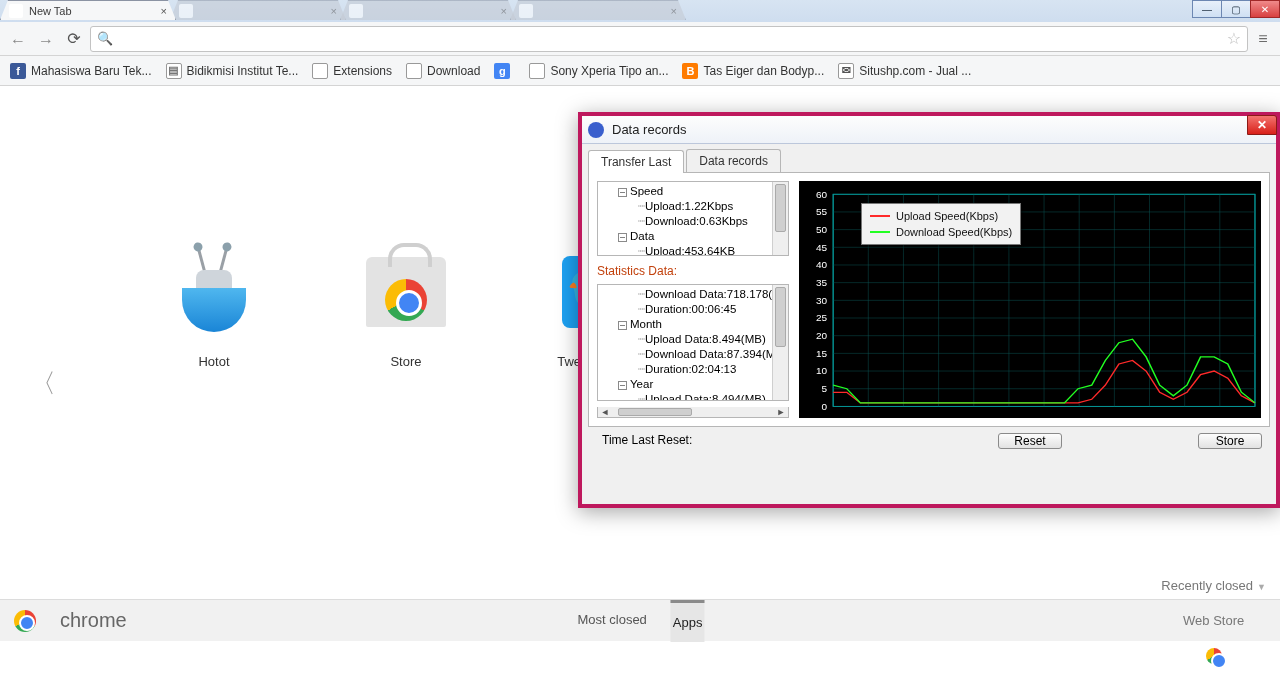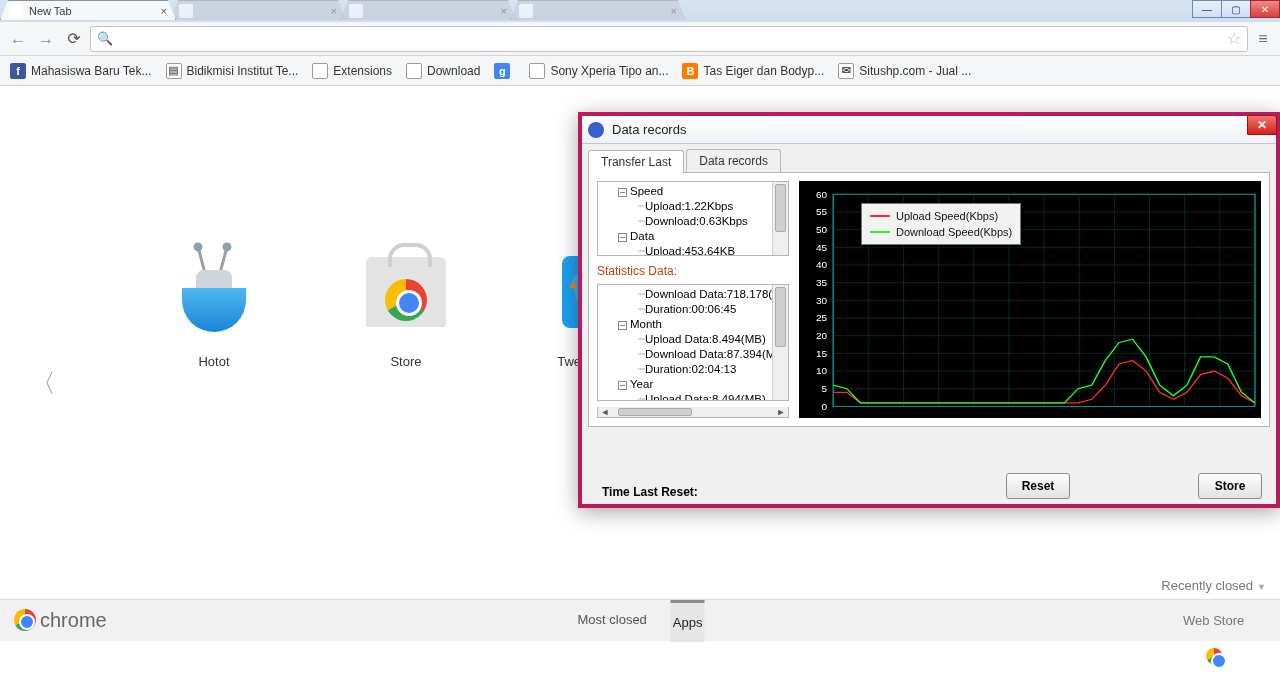--- a/index.html
+++ b/index.html
@@ -65,21 +65,21 @@
   .hotot-icon .bowl{position:absolute;bottom:0;left:8px;width:64px;height:44px;background:linear-gradient(#4fb7ef,#1a85d6);border-radius:0 0 40px 40px;}
   .hotot-icon .head{position:absolute;top:18px;left:22px;width:36px;height:28px;background:#cfd5db;border-radius:8px;}
   .hotot-icon .ant{position:absolute;top:-4px;width:3px;height:24px;background:#9aa0a6;}
   .hotot-icon .ant.a1{left:26px;transform:rotate(-15deg);} .hotot-icon .ant.a2{left:48px;transform:rotate(15deg);}
   .hotot-icon .ant::after{content:"";position:absolute;top:-6px;left:-3px;width:9px;height:9px;border-radius:50%;background:#8ba0ab;}
   .tweetdeck-icon{width:72px;height:72px;background:#1da1f2;border-radius:8px;display:flex;align-items:center;justify-content:center;color:#02395a;font-size:52px;}
 
   
   .ntp-footer { position:absolute; left:0; right:0; bottom:0; height:42px; border-top:1px solid #dcdcdc;
     background:#f1f1f1; display:flex; align-items:center; padding:0 14px; font-size:13px; color:#555;}
-  .chrome-logo{display:flex;align-items:flex-start;gap:4px;font-size:20px;color:#666;}
+  .chrome-logo{display:flex;align-items:flex-end;gap:24px;font-size:20px;color:#666;}
   .chrome-mini{width:22px;height:22px;border-radius:50%;background:conic-gradient(#ea4335 0 120deg,#34a853 120deg 240deg,#fbbc05 240deg 360deg);position:relative;}
   .chrome-mini::after{content:"";position:absolute;top:5px;left:5px;width:12px;height:12px;border-radius:50%;background:#4285f4;border:2px solid #fff;}
   .footer-center{position:absolute;left:50%;transform:translateX(-50%);display:flex;gap:22px;}
   .footer-center span{padding:12px 2px;}
   .footer-center .active{color:#222;border-top:3px solid #8a8a8a;background:#e6e6e6;}
   .footer-right{margin-left:auto;display:flex;align-items:center;gap:20px;color:#777;flex-direction:column;}
   .caret-down{font-size:9px;color:#aaa;margin-left:4px;}
 
   
   .dialog { position:absolute; top:112px; left:578px; width:702px; height:396px;
@@ -116,24 +116,24 @@
 
   
   .chart-wrap{flex:1;background:#000;position:relative;}
   .chart-wrap svg{width:100%;height:100%;}
   .legend-box{position:absolute;top:22px;left:62px;background:#f2f2f2;border:1px solid #777;
     padding:4px 8px;font-size:11px;color:#111;box-shadow:2px 2px 4px rgba(0,0,0,.6);}
   .legend-row{display:flex;align-items:center;gap:6px;line-height:16px;}
   .legend-row .sw{width:20px;height:2px;}
 
   
-  .dlg-footer{display:flex;align-items:flex-end;padding:0 14px 10px 20px;gap:8px;font-weight:bold;}
+  .dlg-footer{display:flex;align-items:flex-start;padding:0 14px 10px 20px;gap:16px;}
   .dlg-footer .lbl{font-size:12px;color:#000;}
-  .btn{width:64px;height:26px;border:1px solid #8a8a8a;background:linear-gradient(#fdfdfd,#e2e2e2);
-    font-size:12px;color:#000;border-radius:3px;display:flex;align-items:center;justify-content:center;cursor:pointer;margin-top:40px;}
+  .btn{width:64px;height:16px;border:1px solid #8a8a8a;background:linear-gradient(#fdfdfd,#e2e2e2);
+    font-size:12px;color:#000;border-radius:3px;display:flex;align-items:center;justify-content:center;cursor:pointer;}
   .btn.reset{margin-left:auto;margin-right:120px;}
 </style>
 </head>
 <body>
 
 <div class="window-titlebar">
   <div class="tabstrip">
     <div class="tab active">
       <span class="icon"></span>
       <span>New Tab</span>

